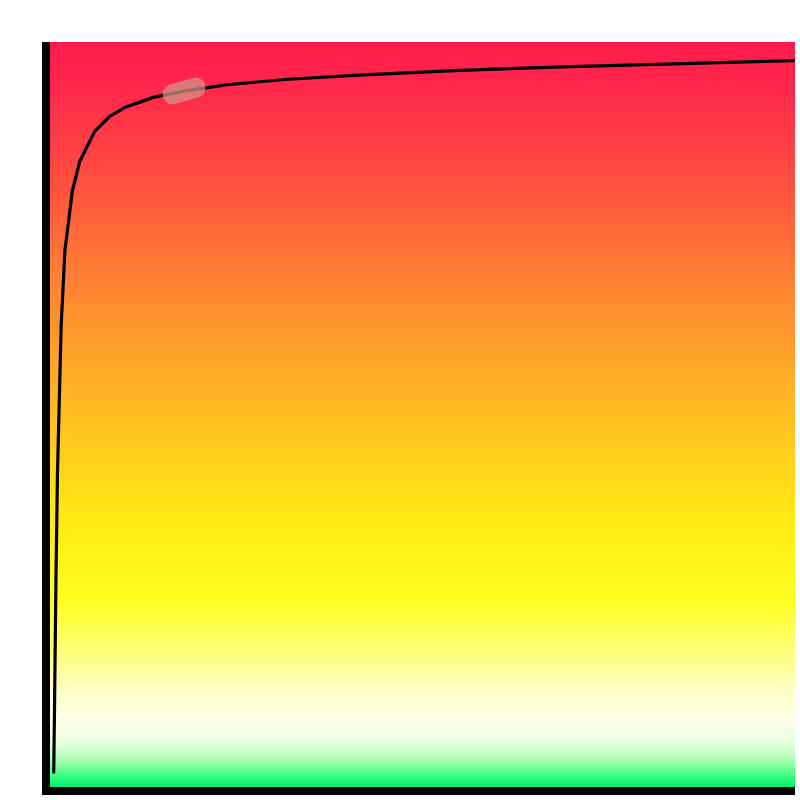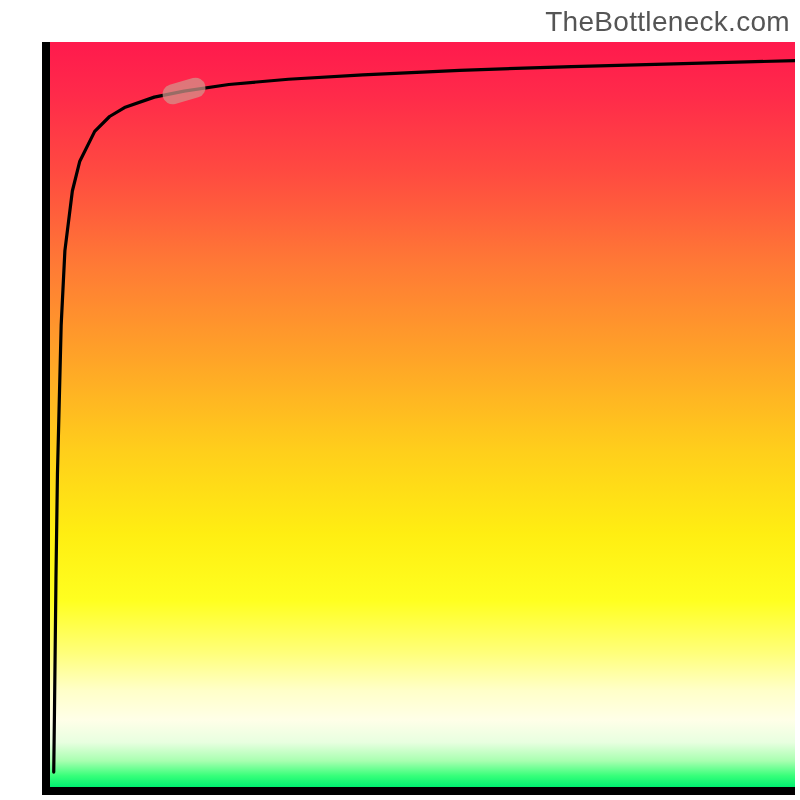--- a/index.html
+++ b/index.html
@@ -59,21 +59,20 @@
     height: 20px;
     background: rgba(210,150,140,0.72);
     border-radius: 11px;
     transform-origin: center center;
   }
 </style>
 </head>
 <body>
 
 <div class="wrap">
-  <div class="watermark">TheBottleneck.com</div>
   <div class="frame">
     <div class="plot">
       <svg class="curve" viewBox="0 0 745 745" preserveAspectRatio="none">
         <path id="curve-path" d="M3.73 730.10 L4.47 670.50 L5.96 536.40 L7.45 432.10 L11.17 283.10 L14.90 208.60 L22.35 149.00 L29.80 119.20 L44.70 89.40 L59.60 74.50 L74.50 65.56 L104.30 55.13 L134.10 49.17 L178.80 42.47 L238.40 37.25 L312.90 32.78 L409.75 28.31 L521.50 24.58 L633.25 21.61 L745.00 18.63" fill="none" stroke="#000" stroke-width="3.2" stroke-linecap="round" stroke-linejoin="round"></path>
       </svg>
       <div id="marker" class="marker" style="left: 112.1px; top: 39.17px; transform: rotate(-16deg);"></div>
     </div>
   </div>
 </div>
 

